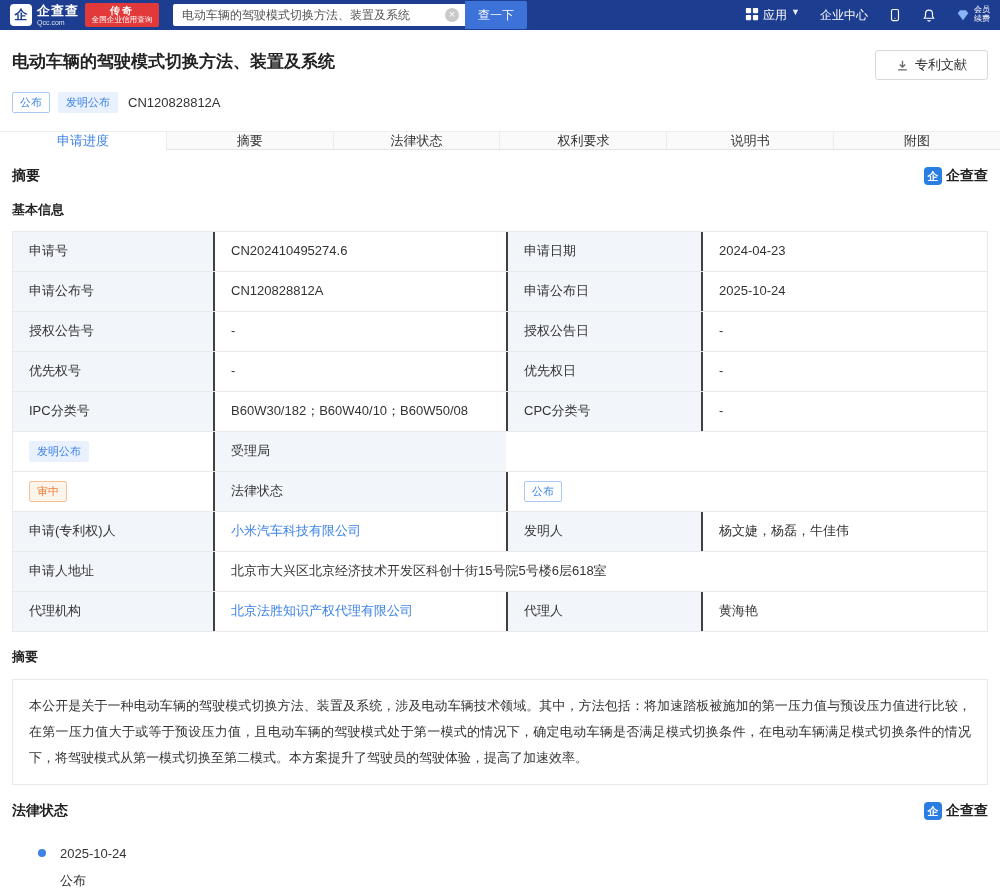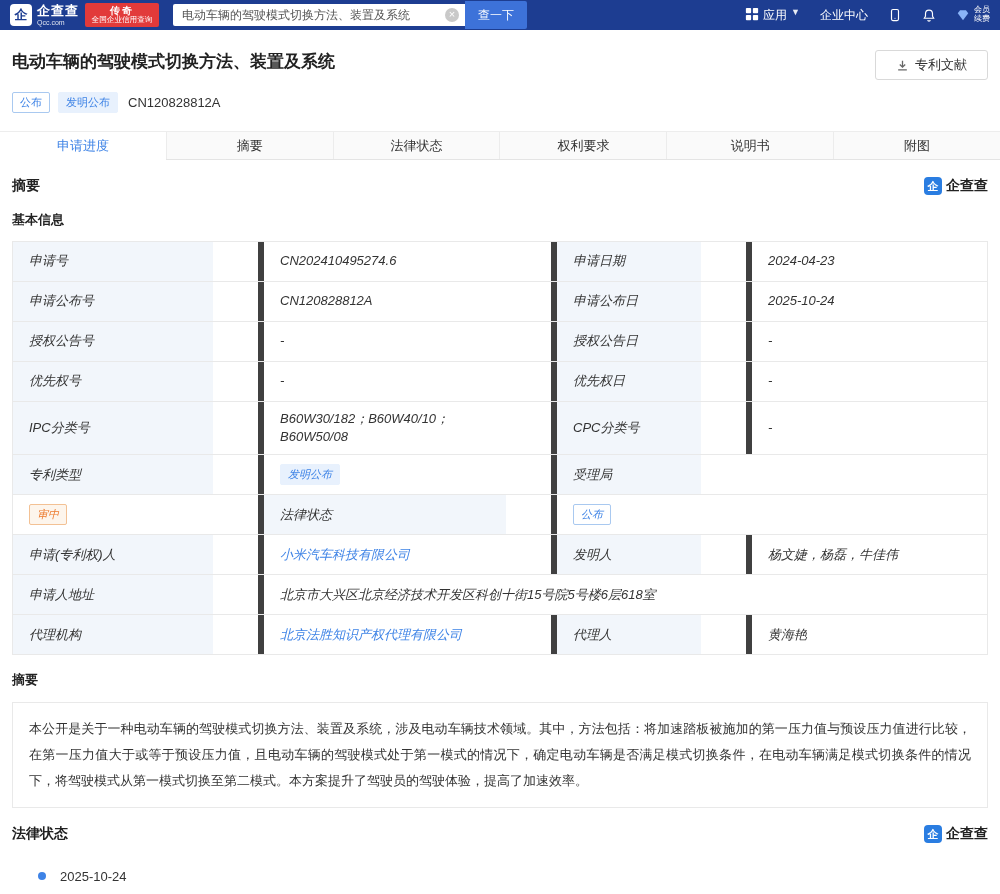--- a/index.html
+++ b/index.html
@@ -61,21 +61,21 @@
   }
   .tags-row { display:flex; align-items:center; gap:8px; padding:12px 12px 0; }
   .tag { display:inline-block; font-size:11px; line-height:1; padding:4px 7px; border-radius:2px; white-space:nowrap; }
   .tag-outline-blue { color:#3e83e6; border:1px solid #a9c9f0; background:#fff; }
   .tag-fill-blue { color:#3e83e6; background:#e8f1fd; border:1px solid #e8f1fd; }
   .tag-outline-orange { color:#ed7b2f; border:1px solid #f3c194; background:#fdf5ec; }
   .patent-no { font-size:13px; color:#333; margin-left:2px; }
   
   .tabbar {
     margin-top:18px; display:flex; background:#fafafa;
-    border-top:1px solid #ededed; border-bottom:1px solid #e4e4e4; height:29px;
+    border-top:1px solid #ededed; border-bottom:1px solid #e4e4e4; height:19px;
   }
   .tab {
     flex:1; display:flex; align-items:center; justify-content:center;
     font-size:13px; color:#333; cursor:pointer;
   }
   .tab + .tab { border-left:1px solid #ececec; }
   .tab.active { background:#fff; color:#3e83e6; position:relative; z-index:1; box-shadow:0 1px 0 0 #fff; }
   
   .content { padding:0 12px; }
   .section-head { display:flex; justify-content:space-between; align-items:center; margin-top:17px; }
@@ -86,23 +86,23 @@
     font-size:11px; font-weight:bold; display:flex; align-items:center; justify-content:center;
   }
   .wm-text { font-size:14px; font-weight:bold; color:#222; }
   .sub-title { font-size:13px; font-weight:bold; color:#222; margin-top:16px; }
   
   .info-table { margin-top:12px; border:1px solid #e9e9e9; }
   .trow { display:grid; grid-template-columns:200px 293px 195px 1fr; }
   .trow + .trow { border-top:1px solid #e9e9e9; }
   .tcell {
     min-height:39px; display:flex; align-items:center; padding:8px 16px;
-    font-size:13px; color:#333; line-height:1.4;font-style:italic;
-  }
-  .tcell + .tcell { border-left:6px solid #404040;margin-left:45px; }
+    font-size:13px; color:#333; line-height:1.4;
+  }
+  .tcell + .tcell { border-left:2px solid #404040; }
   .tcell.label { background:#f2f6fb; }
   .tcell.span3 { grid-column:2 / 5; }
   a.link { color:#3e83e6; text-decoration:none; cursor:pointer; }
   
   .abstract-box {
     margin-top:13px; border:1px solid #e9e9e9; padding:13px 16px;
     font-size:13px; color:#333; line-height:2; text-align:justify;
   }
   
   .timeline { margin:26px 0 0 26px; }
@@ -231,21 +231,20 @@
       <div class="tcell label">优先权日</div>
       <div class="tcell">-</div>
     </div>
     <div class="trow">
       <div class="tcell label">IPC分类号</div>
       <div class="tcell">B60W30/182；B60W40/10；B60W50/08</div>
       <div class="tcell label">CPC分类号</div>
       <div class="tcell">-</div>
     </div>
     <div class="trow">
-      <div class="tcell label">专利类型</div>
       <div class="tcell">
         <span class="tag tag-fill-blue">发明公布</span>
       </div>
       <div class="tcell label">受理局</div>
     </div>
     <div class="trow">
       <div class="tcell">
         <span class="tag tag-outline-orange">审中</span>
       </div>
       <div class="tcell label">法律状态</div>

